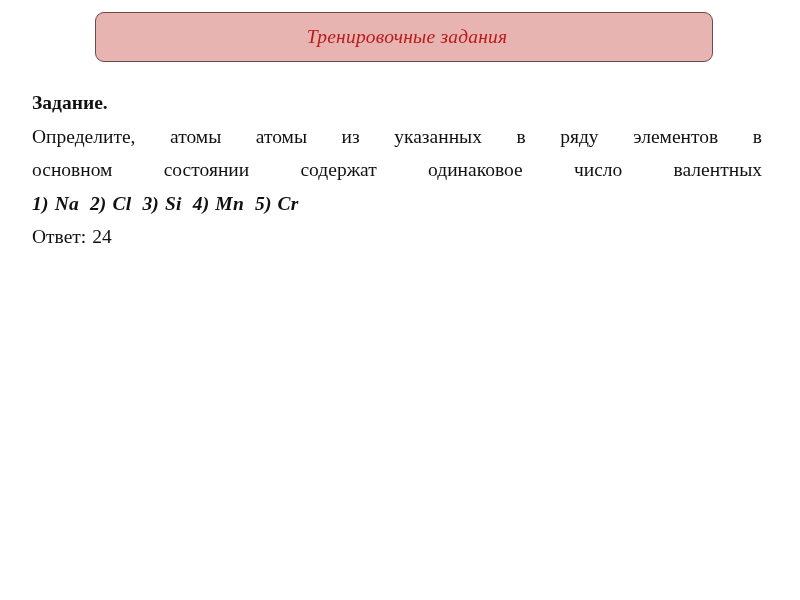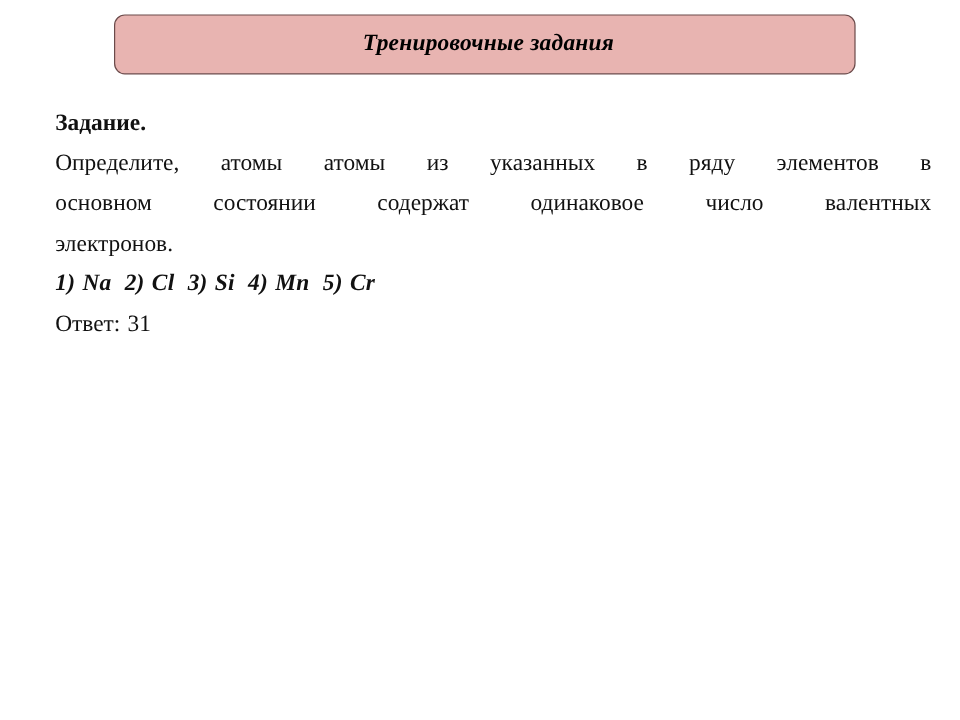--- a/index.html
+++ b/index.html
@@ -27,33 +27,33 @@
     box-sizing: border-box;
     background: #e8b4b1;
     border: 1px solid #6b4a4a;
     border-radius: 9px;
     display: flex;
     align-items: center;
     justify-content: center;
   }
   .slide-header-title {
     font-family: "Liberation Serif", "DejaVu Serif", serif;
-    font-weight: bold;
+    font-weight: normal;
     font-style: italic;
     font-size: 19.5px;
     letter-spacing: 0.2px;
-    color: #000000;
+    color: #b91c1c;
     white-space: nowrap;
     padding-left: 6px;
   }
 
   
   .task-body {
     position: absolute;
-    left: 46px;
+    left: 32px;
     top: 86px;
     width: 730px;
   }
 
   .task-line {
     font-size: 19.5px;
     line-height: 33.5px;
     color: #111111;
     white-space: nowrap;
   }
@@ -93,24 +93,23 @@
 <div class="task-body">
 
   <div class="task-line">
     <span class="task-label">Задание.</span>
   </div>
 
   <div class="task-line justified">Определите, атомы атомы из указанных в ряду элементов в</div>
 
   <div class="task-line justified">основном состоянии содержат одинаковое число валентных</div>
 
-  <div class="task-line flow">электронов.</div>
 
 
   <div class="task-line bold-list">
     <span>1)</span><span class="gap-sm"></span><span>Na</span><span class="gap-md"></span><span>2)</span><span class="gap-sm"></span><span>Cl</span><span class="gap-md"></span><span>3)</span><span class="gap-sm"></span><span>Si</span><span class="gap-md"></span><span>4)</span><span class="gap-sm"></span><span>Mn</span><span class="gap-md"></span><span>5)</span><span class="gap-sm"></span><span>Cr</span>
   </div>
 
   <div class="task-line">
-    <span>Ответ:</span><span class="gap-sm"></span><span>31</span>
+    <span>Ответ:</span><span class="gap-sm"></span><span>24</span>
   </div>
 
 </div>
 
 </body></html>

